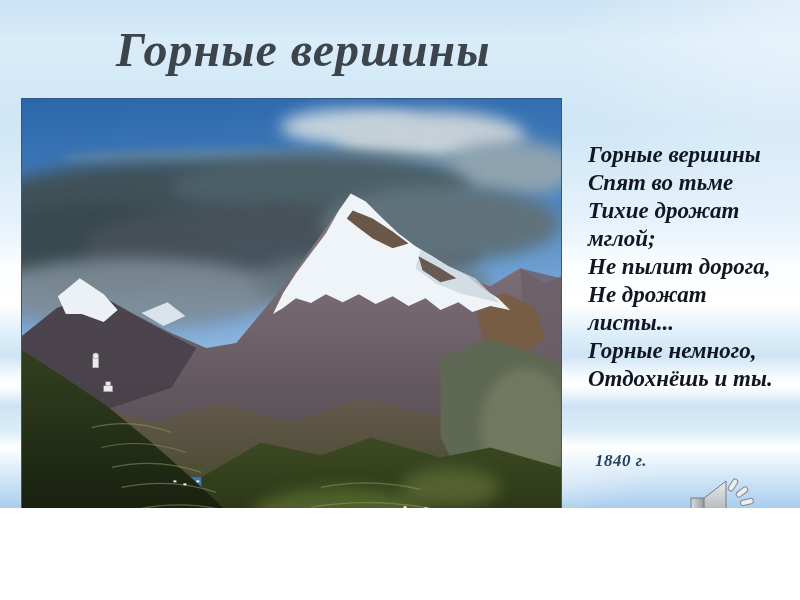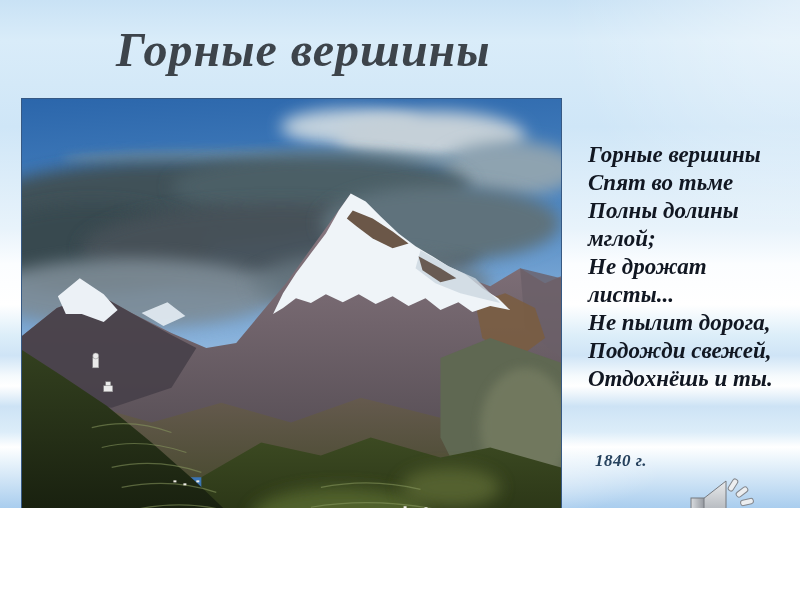--- a/index.html
+++ b/index.html
@@ -176,25 +176,25 @@
           <rect x="393" y="414" width="3" height="2"></rect>
         <rect x="404" y="410" width="3" height="2"></rect>
           <rect x="414" y="416" width="3" height="2"></rect>
       </g>
     </svg>
   </div>
 
   <div class="poem">
     <div>Горные вершины</div>
     <div>Спят во тьме</div>
-    <div>Полны долины</div>
+    <div>Тихие дрожат</div>
     <div>мглой;</div>
+    <div>Не пылит дорога,</div>
     <div>Не дрожат листы...</div>
-    <div>Не пылит дорога,</div>
-    <div>Подожди свежей,</div>
+    <div>Горные немного,</div>
     <div>Отдохнёшь и ты.</div>
   </div>
 
   <div class="year">1840 г.</div>
 
   <div class="audio">
     <svg viewBox="0 0 92 78">
       <defs>
         <linearGradient id="spk" x1="0" y1="0" x2="1" y2="0">
           <stop offset="0" stop-color="#d9dcdf"></stop>

